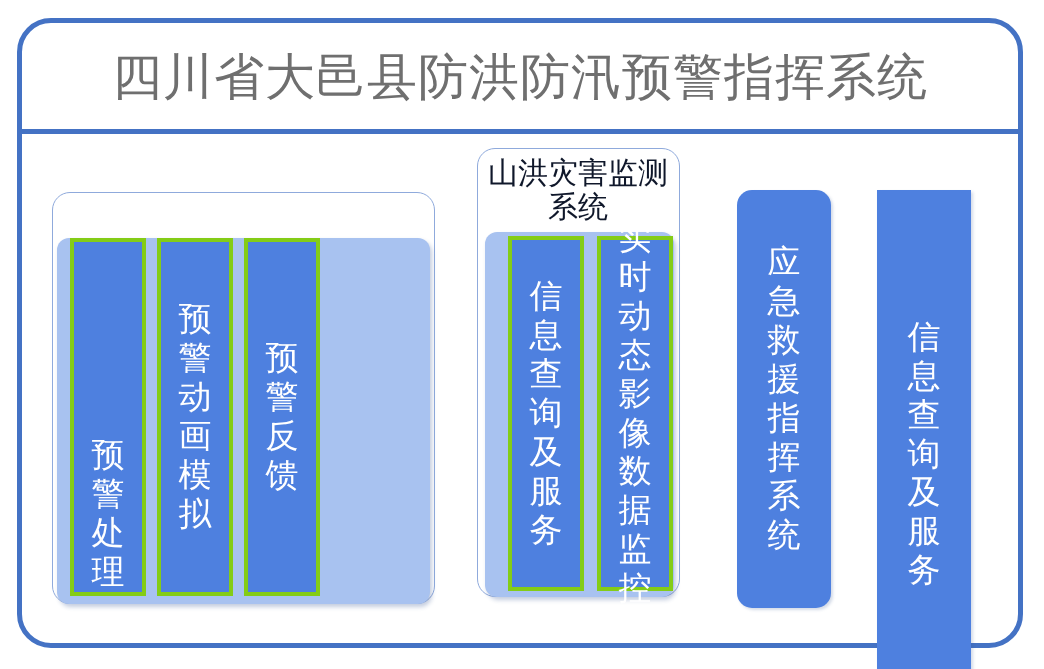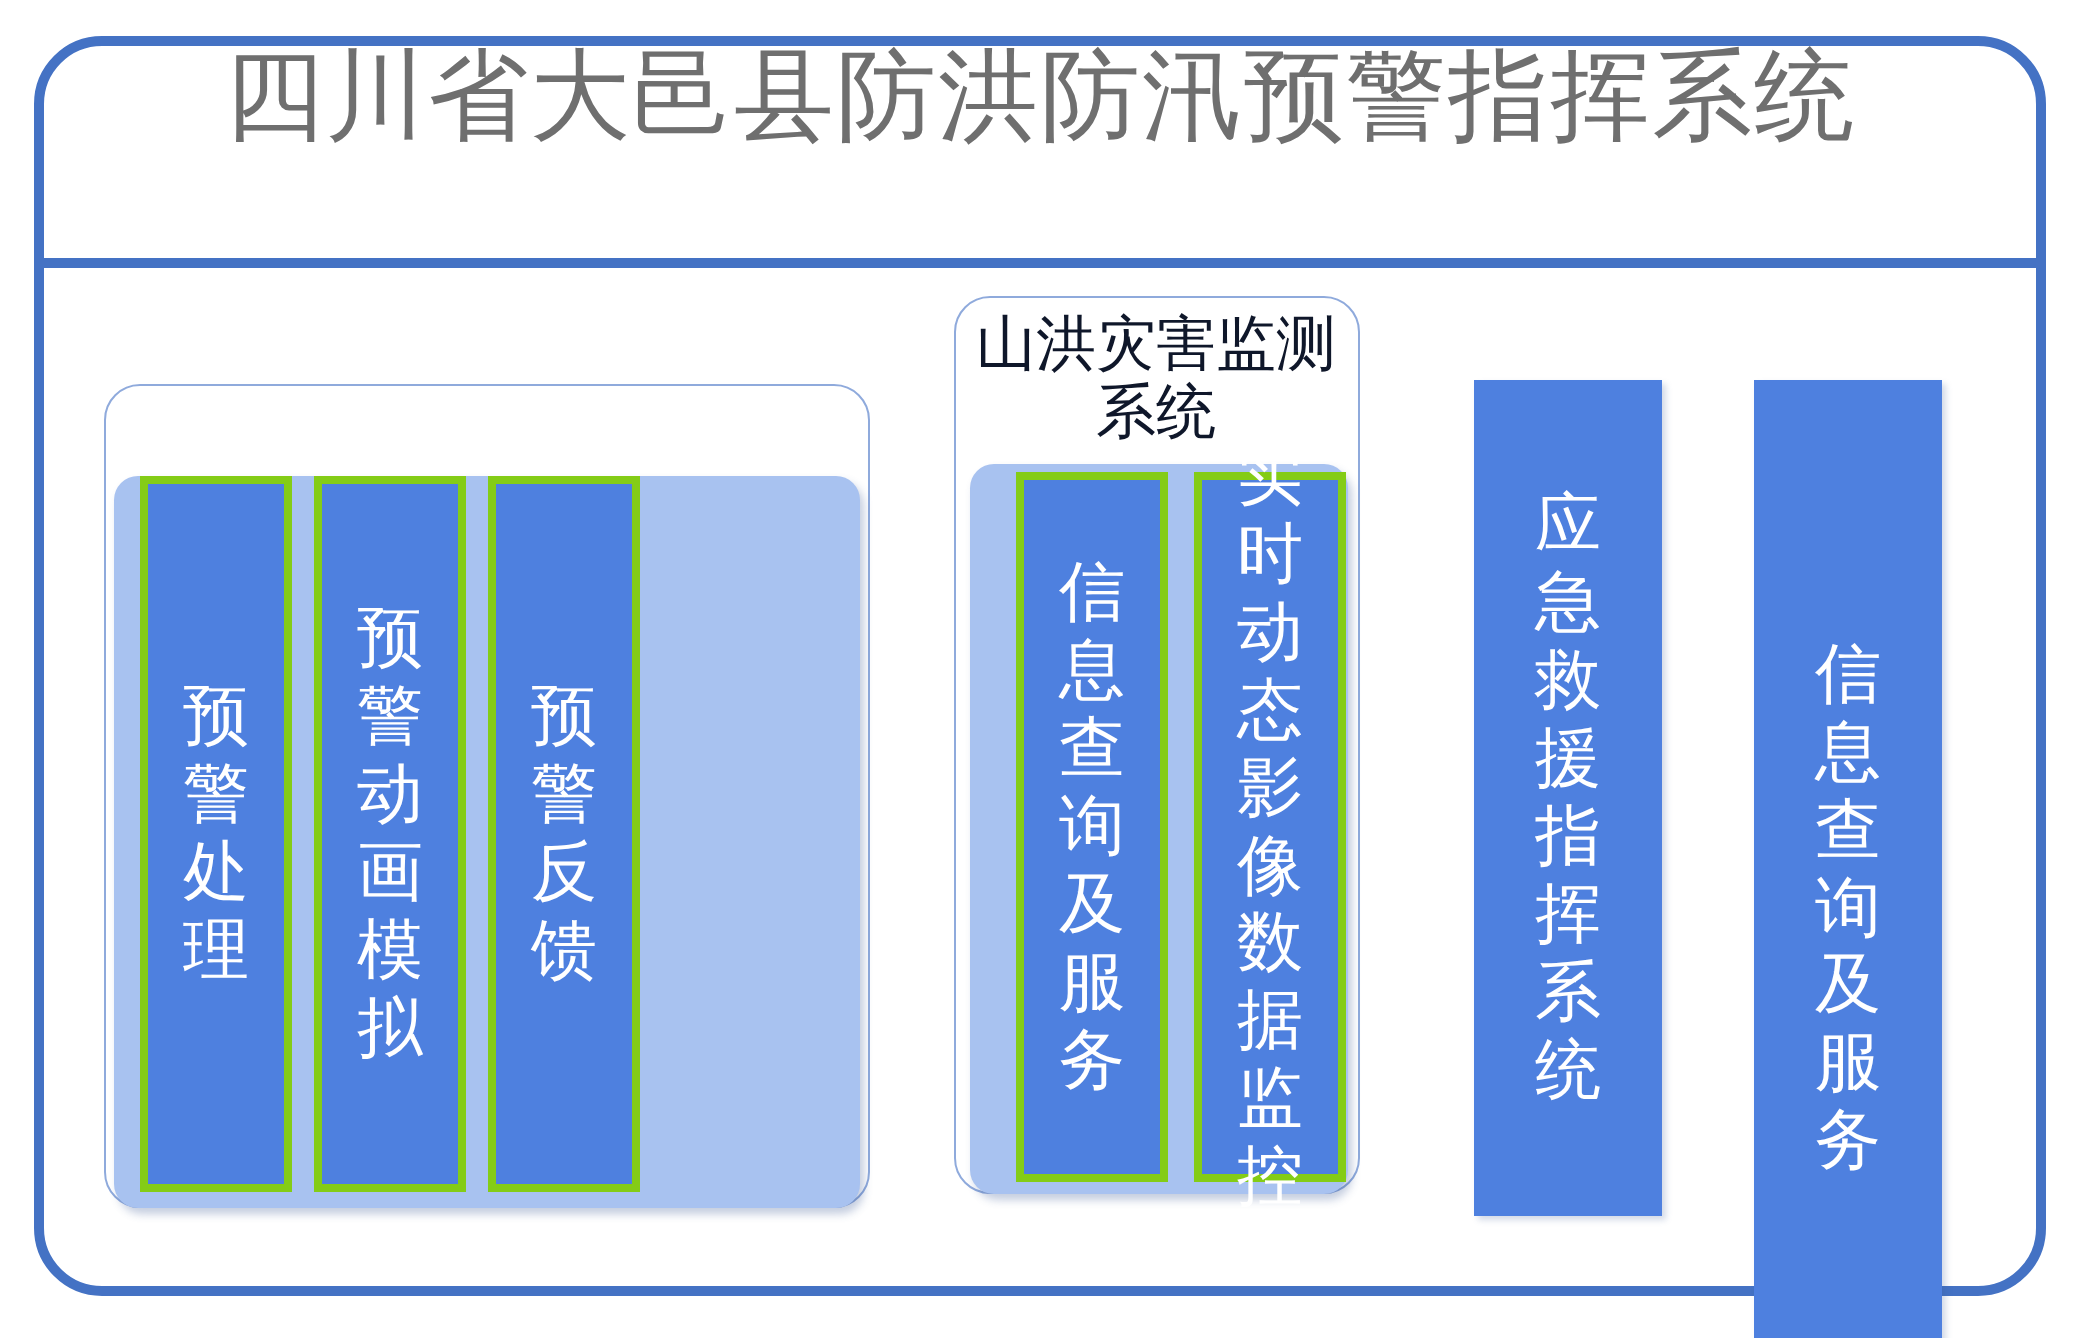--- a/index.html
+++ b/index.html
@@ -35,20 +35,21 @@
   }
 
   
   .title-area {
     position: absolute;
     left: 22px;
     top: 23px;
     width: 996px;
     height: 108px;
     display: flex;
+    align-items: center;
     justify-content: center;
   }
   .app-title {
     font-family: "DejaVu Sans", "Liberation Sans", sans-serif;
     font-size: 50px;
     font-weight: 300;
     color: #6f6f6f;
     letter-spacing: 1px;
     white-space: nowrap;
     line-height: 1;
@@ -140,21 +141,21 @@
   <div class="title-area">
     <div class="app-title">四川省大邑县防洪防汛预警指挥系统</div>
   </div>
   <div class="title-divider"></div>
 
   <div class="group-box" style="left:52px; top:192px; width:383px; height:412px;">
   </div>
 
   <div class="panel" style="left:57px; top:238px; width:373px; height:366px;"></div>
 
-  <div class="vbar bordered" style="left:70px; top:238px; width:76px; height:358px;">
+  <div class="vbar bordered" style="left:70px; top:238px; width:76px; height:358px;align-items:flex-end;">
     <span class="vtext">预警处理</span>
   </div>
   <div class="vbar bordered" style="left:157px; top:238px; width:76px; height:358px;">
     <span class="vtext">预警动画模拟</span>
   </div>
   <div class="vbar bordered" style="left:244px; top:238px; width:76px; height:358px;">
     <span class="vtext">预警反馈</span>
   </div>
 
   <div class="group-box" style="left:477px; top:148px; width:203px; height:449px;">
@@ -163,20 +164,20 @@
 
   <div class="panel" style="left:485px; top:232px; width:189px; height:365px;"></div>
 
   <div class="vbar bordered" style="left:508px; top:236px; width:76px; height:355px;">
     <span class="vtext">信息查询及服务</span>
   </div>
   <div class="vbar bordered" style="left:597px; top:236px; width:76px; height:355px;">
     <span class="vtext">实时动态影像数据监控</span>
   </div>
 
-  <div class="vbar plain" style="left:737px; top:190px; width:94px; height:418px;">
+  <div class="vbar plain" style="left:737px; top:190px; width:94px; height:418px;border-radius:15px;">
     <span class="vtext">应急救援指挥系统</span>
   </div>
   <div class="vbar plain" style="left:877px; top:190px; width:94px; height:528px;">
     <span class="vtext">信息查询及服务</span>
   </div>
 
 </div>
 
 </body></html>

